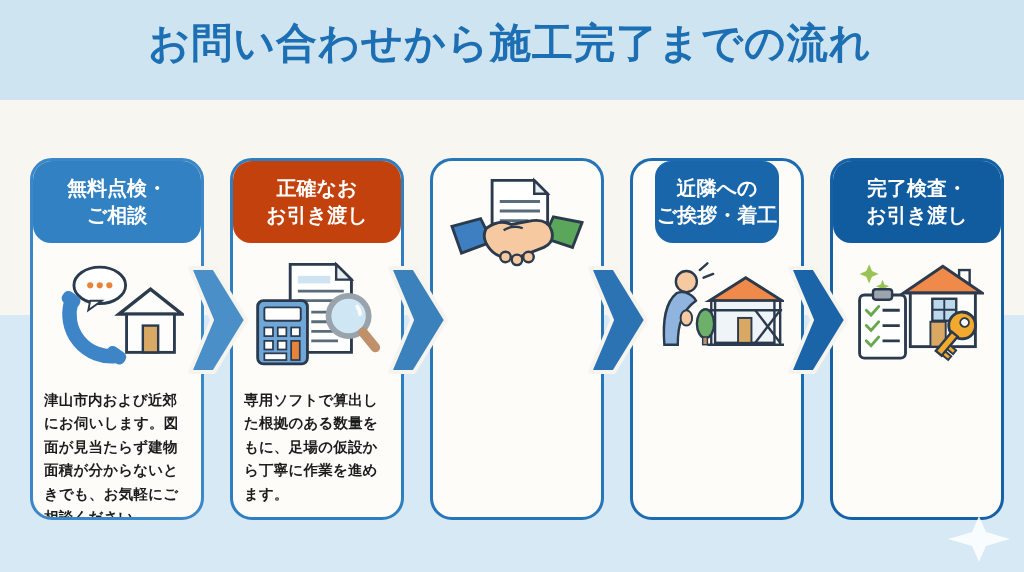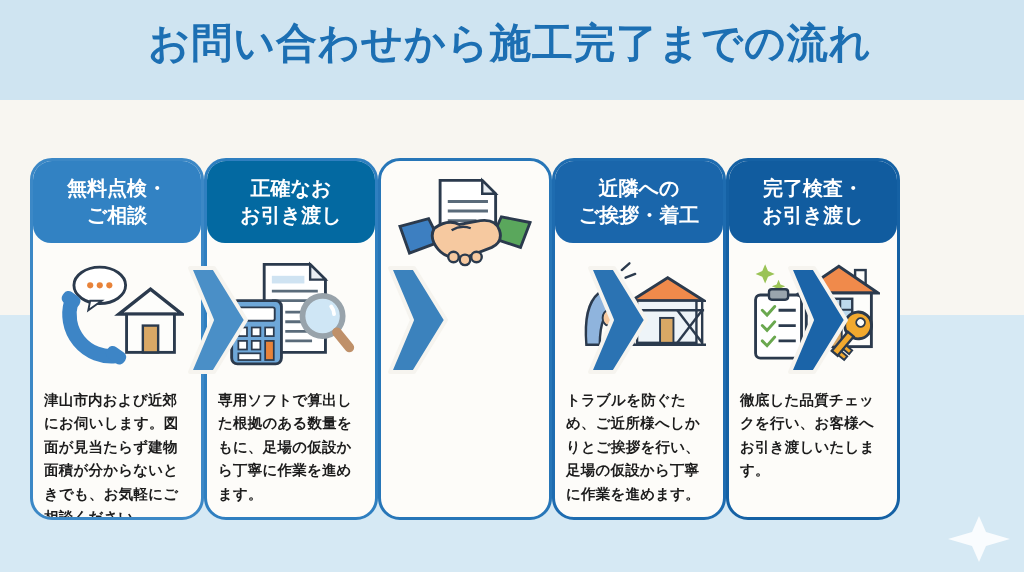--- a/index.html
+++ b/index.html
@@ -12,21 +12,21 @@
   .band-top{top:0;height:100px;background:#cfe4f1;}
   .band-bottom{top:315px;height:257px;background:#d6e9f4;}
 
   .title{
     position:absolute;top:16px;left:0;width:1020px;margin:0;
     text-align:center;font-size:41px;font-weight:800;color:#1c6fb3;
     letter-spacing:1px;
   }
 
   .cards{
-    position:absolute;top:158px;left:30px;display:flex;
+    position:absolute;top:158px;left:30px;display:flex;gap:26px;
   }
   .card{
     width:174px;height:362px;box-sizing:border-box;
     background:#fdfcf9;border:3px solid #2f7fc0;border-radius:22px;
     overflow:hidden;display:flex;flex-direction:column;
   }
   .card-header{
     border-radius:16px 16px 18px 18px;background:#2f7fc0;
     min-height:74px;display:flex;flex-direction:column;justify-content:center;
     align-items:center;color:#ffffff;font-weight:800;font-size:20px;
@@ -73,21 +73,21 @@
         <rect x="58" y="94" width="22" height="14" rx="6" fill="#3d85c6" transform="rotate(35 69 101)"></rect>
         <polygon points="72,58 105,32 138,58" fill="#fdfdfb" stroke="#2b3a4d" stroke-width="3.5"></polygon>
         <rect x="80" y="58" width="50" height="40" fill="#fdfdfb" stroke="#2b3a4d" stroke-width="3"></rect>
         <rect x="97" y="70" width="16" height="28" fill="#d9a865" stroke="#2b3a4d" stroke-width="2.5"></rect>
       </svg>
     </div>
     <div class="card-body">津山市内および近郊にお伺いします。図面が見当たらず建物面積が分からないときでも、お気軽にご相談ください。</div>
   </div>
 
   <div class="card" style="border-color: rgb(47, 127, 192);">
-    <div class="card-header" style="background: #0369a1;">
+    <div class="card-header" style="background: #c2410c;">
       <span>正確なお</span>
       <span>お引き渡し</span>
     </div>
     <div class="card-icon">
       <svg width="134" height="118" viewBox="0 0 140 120">
         <path d="M42,6 L90,6 L106,22 L106,98 L42,98 Z" fill="#ffffff" stroke="#2b3a4d" stroke-width="3"></path>
         <polygon points="90,6 90,22 106,22" fill="#e9eef3" stroke="#2b3a4d" stroke-width="2.5"></polygon>
         <rect x="50" y="18" width="34" height="8" fill="#cfe3f2"></rect>
         <line x1="50" y1="34" x2="98" y2="34" stroke="#5a6b7a" stroke-width="3"></line>
         <line x1="50" y1="44" x2="98" y2="44" stroke="#5a6b7a" stroke-width="3"></line>
@@ -124,21 +124,21 @@
         <polygon points="138,48 108,42 98,64 128,74" fill="#5aa75c" stroke="#2b3a4d" stroke-width="3"></polygon>
         <path d="M38,54 Q52,44 64,50 L86,46 Q102,44 106,56 Q110,68 98,74 L72,84 Q52,88 42,76 Q32,64 38,54 Z" fill="#f6c9a0" stroke="#2b3a4d" stroke-width="3"></path>
         <circle cx="58" cy="84" r="5.5" fill="#f6c9a0" stroke="#2b3a4d" stroke-width="2.5"></circle>
         <circle cx="70" cy="87" r="5.5" fill="#f6c9a0" stroke="#2b3a4d" stroke-width="2.5"></circle>
         <circle cx="82" cy="84" r="5.5" fill="#f6c9a0" stroke="#2b3a4d" stroke-width="2.5"></circle>
         <path d="M56,56 Q66,50 76,54" stroke="#2b3a4d" stroke-width="2.5" fill="none"></path>
       </svg>
     </div>
   </div>
 
-  <div class="card" style="border-color: rgb(30, 108, 176);">
+  <div class="card" style="border-color: rgb(30, 108, 176); align-items: center;">
     <div class="card-header" style="background: rgb(26, 102, 171);">
       <span>近隣への</span>
       <span>ご挨拶・着工</span>
     </div>
     <div class="card-icon">
       <svg width="134" height="118" viewBox="0 0 140 120">
         <line x1="52" y1="12" x2="60" y2="5" stroke="#2b3a4d" stroke-width="2.5" stroke-linecap="round"></line>
         <line x1="56" y1="20" x2="66" y2="16" stroke="#2b3a4d" stroke-width="2.5" stroke-linecap="round"></line>
         <circle cx="38" cy="24" r="11" fill="#f6c9a0" stroke="#2b3a4d" stroke-width="2.5"></circle>
         <path d="M28,36 C16,46 13,64 15,90 L29,90 C29,68 34,54 48,44 C45,38 36,33 28,36 Z" fill="#8fb4dd" stroke="#2b3a4d" stroke-width="2.5"></path>
@@ -149,21 +149,20 @@
         <line x1="62" y1="54" x2="138" y2="54" stroke="#2b3a4d" stroke-width="2.5"></line>
         <line x1="64" y1="44" x2="64" y2="90" stroke="#2b3a4d" stroke-width="2.5"></line>
         <line x1="136" y1="44" x2="136" y2="90" stroke="#2b3a4d" stroke-width="2.5"></line>
         <line x1="110" y1="54" x2="136" y2="88" stroke="#2b3a4d" stroke-width="2.5"></line>
         <line x1="136" y1="54" x2="110" y2="88" stroke="#2b3a4d" stroke-width="2.5"></line>
         <line x1="60" y1="90" x2="140" y2="90" stroke="#2b3a4d" stroke-width="2.5"></line>
         <ellipse cx="58" cy="68" rx="9" ry="15" fill="#6cb06a" stroke="#2b3a4d" stroke-width="2.5"></ellipse>
         <rect x="55" y="82" width="5" height="8" fill="#bf9069" stroke="#2b3a4d" stroke-width="1.5"></rect>
       </svg>
     </div>
-    <div class="card-body">トラブルを防ぐため、ご近所様へしかりとご挨拶を行い、足場の仮設から丁寧に作業を進めます。</div>
   </div>
 
   <div class="card" style="border-color: rgb(21, 97, 164);">
     <div class="card-header" style="background: rgb(17, 92, 159); align-items: center;">
       <span>完了検査・</span>
       <span>お引き渡し</span>
     </div>
     <div class="card-icon">
       <svg width="134" height="118" viewBox="0 0 140 120">
         <path d="M20,6 L23,13 L30,16 L23,19 L20,26 L17,19 L10,16 L17,13 Z" fill="#9ac356"></path>
@@ -185,21 +184,20 @@
         <line x1="34" y1="86" x2="52" y2="86" stroke="#2b3a4d" stroke-width="3"></line>
         <g transform="rotate(40 112 76)">
           <circle cx="112" cy="68" r="14" fill="#f2a92e" stroke="#2b3a4d" stroke-width="3"></circle>
           <circle cx="112" cy="64" r="4.5" fill="#fdfdfb" stroke="#2b3a4d" stroke-width="2"></circle>
           <rect x="108" y="80" width="8" height="26" fill="#f2a92e" stroke="#2b3a4d" stroke-width="2.5"></rect>
           <rect x="116" y="92" width="8" height="5" fill="#f2a92e" stroke="#2b3a4d" stroke-width="2"></rect>
           <rect x="116" y="100" width="8" height="5" fill="#f2a92e" stroke="#2b3a4d" stroke-width="2"></rect>
         </g>
       </svg>
     </div>
-    <div class="card-body">徹底した品質チェックを行い、お客様へお引き渡しいたします。</div>
   </div>
 
 </div>
 
 <svg class="arrow arrow-0" viewBox="0 0 66 116">
   <polygon class="arrow-shape" points="6,6 30,6 62,58 30,110 6,110 28,58" fill="#4a8fc7" stroke="#f6f4ef" stroke-width="4" stroke-linejoin="round"></polygon>
 </svg>
 <svg class="arrow arrow-1" viewBox="0 0 66 116">
   <polygon class="arrow-shape" points="6,6 30,6 62,58 30,110 6,110 28,58" fill="#3b82bd" stroke="#f6f4ef" stroke-width="4" stroke-linejoin="round"></polygon>
 </svg>

